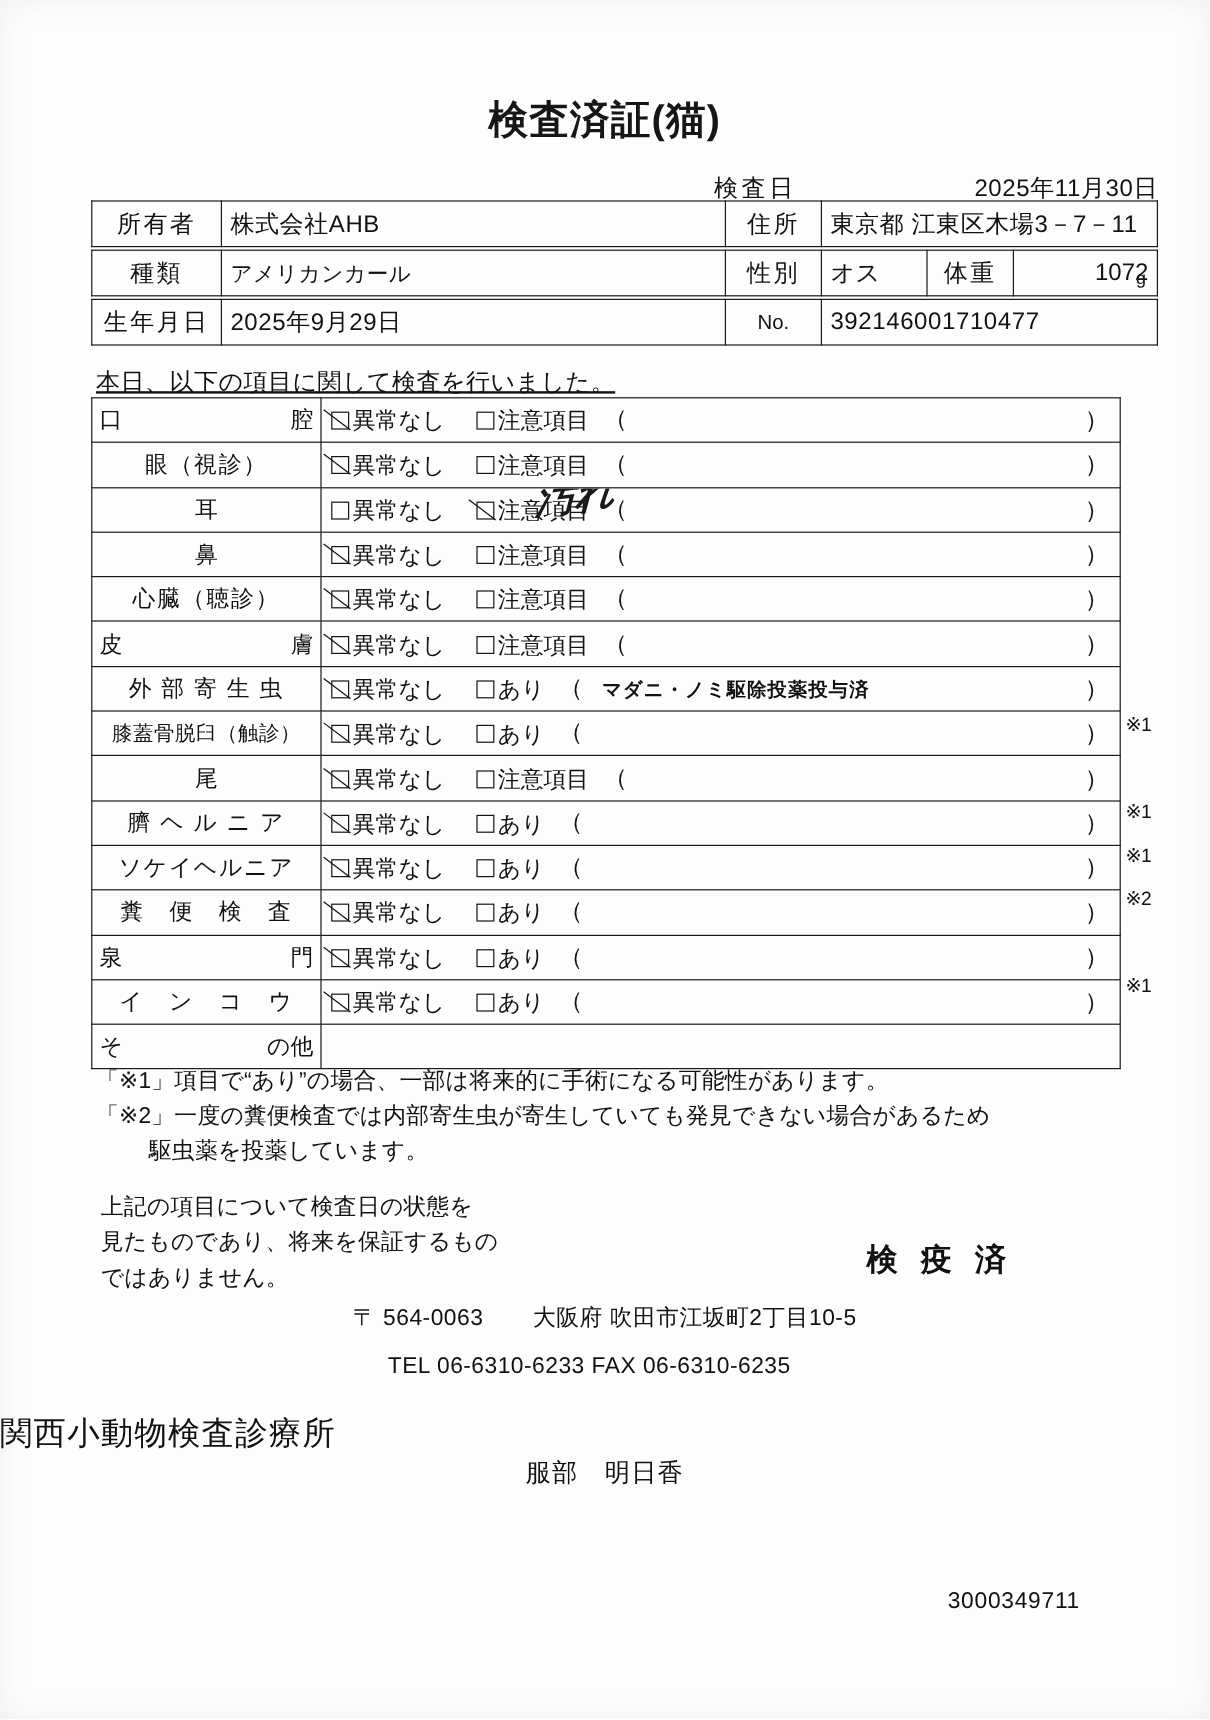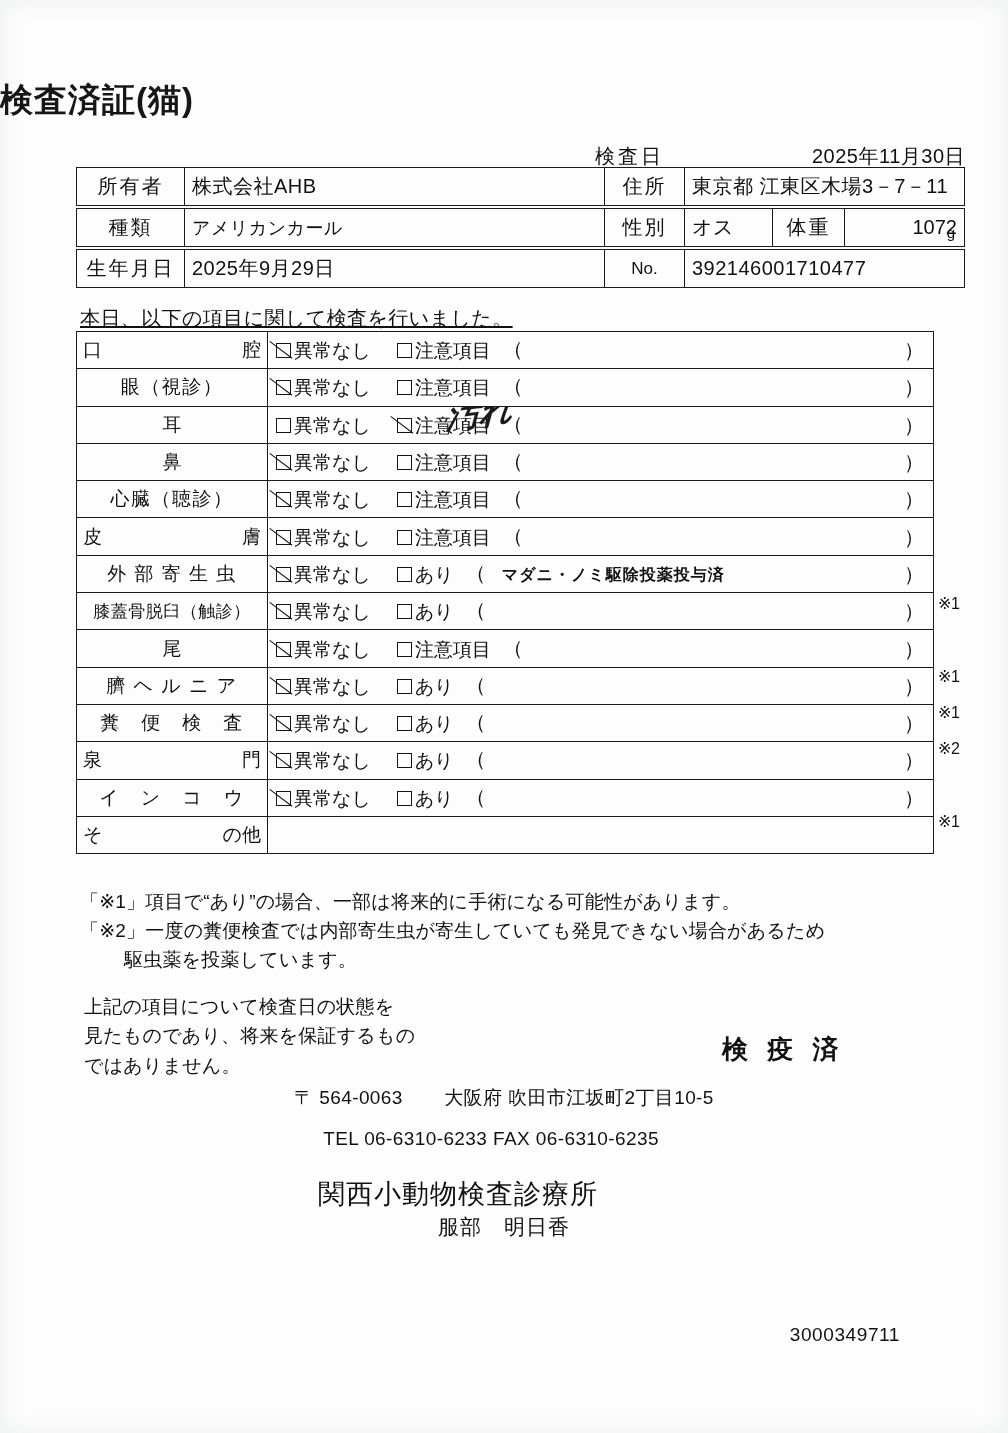--- a/index.html
+++ b/index.html
@@ -26,20 +26,21 @@
     box-shadow: inset 0 0 26px rgba(120,128,138,0.12);
     pointer-events: none;
     z-index: 50;
   }
 
   .title {
     position: absolute;
     left: 0;
     top: 78px;
     width: 1008px;
+    text-align: center;
     font-size: 33px;
     letter-spacing: 1px;
     font-weight: 600;
     color: #161616;
   }
 
   .exam-date-row {
     position: absolute;
     left: 75px;
     top: 143px;
@@ -252,21 +253,20 @@
     width: 982px;
     text-align: center;
     font-size: 19px;
     letter-spacing: 0.4px;
   }
   .clinic-name {
     position: absolute;
     left: 0;
     top: 1176px;
     width: 916px;
-    text-align: center;
     font-size: 27px;
     letter-spacing: 1px;
     box-sizing: border-box;
   }
   .clinic-person {
     position: absolute;
     left: 0;
     top: 1213px;
     width: 1008px;
     text-align: center;
@@ -416,20 +416,26 @@
           <td class="opts"><span class="opt opt-a"><span class="box checked"></span><span>異常なし</span></span><span class="opt"><span class="box"></span><span>注意項目</span></span><span class="paren-open">（</span><span class="paren-close">）</span></td>
         </tr>
         <tr>
           <td class="item-name">
             <div class="name-center" style="letter-spacing: 1.5px;">臍 ヘ ル ニ ア</div>
           </td>
           <td class="opts"><span class="opt opt-a"><span class="box checked"></span><span>異常なし</span></span><span class="opt"><span class="box"></span><span>あり</span></span><span class="paren-open">（</span><span class="paren-close">）</span></td>
         </tr>
         <tr>
           <td class="item-name">
+            <div class="name-center" style="letter-spacing: 1.5px;">ソケイヘルニア</div>
+          </td>
+          <td class="opts"><span class="opt opt-a"><span class="box checked"></span><span>異常なし</span></span><span class="opt"><span class="box"></span><span>あり</span></span><span class="paren-open">（</span><span class="paren-close">）</span></td>
+        </tr>
+        <tr>
+          <td class="item-name">
             <div class="name-center" style="letter-spacing: 1.5px;">糞　便　検　査</div>
           </td>
           <td class="opts"><span class="opt opt-a"><span class="box checked"></span><span>異常なし</span></span><span class="opt"><span class="box"></span><span>あり</span></span><span class="paren-open">（</span><span class="paren-close">）</span></td>
         </tr>
         <tr>
           <td class="item-name">
             <div class="name-spread">
               <span>泉</span>
               <span>門</span>
             </div>

